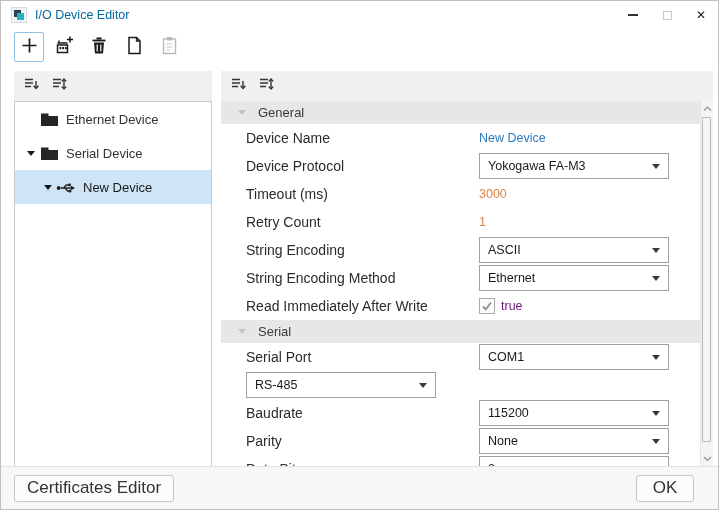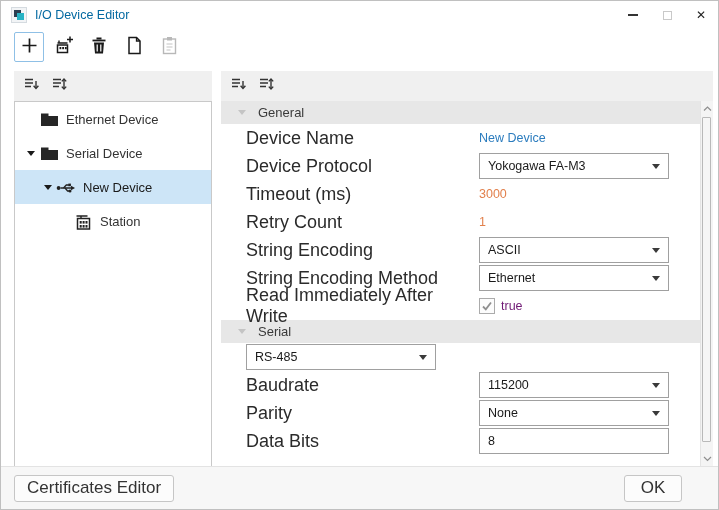--- a/index.html
+++ b/index.html
@@ -35,38 +35,38 @@
   .tree-row.selected{background:#cde5f7;color:#1a1a1a;}
   .tree-arrow{width:16px;display:flex;align-items:center;justify-content:center;flex:none;}
   .tri-down{width:0;height:0;border-left:4px solid transparent;border-right:4px solid transparent;border-top:5px solid #1a1a1a;}
   .tree-ico{width:20px;display:flex;align-items:center;justify-content:center;margin-right:7px;flex:none;}
   
   .props{position:absolute;top:100px;left:220px;width:492px;height:365px;background:#fff;overflow:hidden;}
   .prop-content{position:absolute;left:0;top:0;width:479px;}
   .sec-header{height:23px;background:#e7e7e7;display:flex;align-items:center;padding-left:17px;box-sizing:border-box;font-size:13px;color:#3a3a3a;}
   .sec-chevron{width:0;height:0;border-left:4px solid transparent;border-right:4px solid transparent;border-top:5px solid #c4c4c4;margin-right:12px;}
   .prop-row{height:28px;display:flex;align-items:center;padding-left:25px;box-sizing:border-box;}
-  .prop-label{width:233px;font-size:18px;color:#2b2b2b;flex:none;}
+  .prop-label{width:233px;font-size:14px;color:#2b2b2b;flex:none;}
   .prop-text{font-size:12.5px;}
   .c-blue{color:#2b7cbe;}
   .c-orange{color:#e2814d;}
   .c-green{color:#701a75;}
   .dropdown{width:190px;height:22px;border:1px solid #a0a0a0;background:#fff;display:flex;align-items:center;justify-content:space-between;padding:12px 8px;box-sizing:border-box;font-size:12.5px;color:#1a1a1a;}
   .dd-caret{width:0;height:0;border-left:4.5px solid transparent;border-right:4.5px solid transparent;border-top:5.5px solid #3a3a3a;}
   .checkbox{width:16px;height:16px;border:1px solid #ababab;background:#fcfcfc;display:flex;align-items:center;justify-content:center;box-sizing:border-box;margin-right:6px;}
   
   .scrollbar{position:absolute;right:0;top:0;width:13px;height:365px;background:#f4f4f4;border-left:1px solid #e4e4e4;box-sizing:border-box;}
   .sb-arrow{position:absolute;left:0;width:100%;height:15px;display:flex;align-items:center;justify-content:center;}
   .sb-up{top:0;} .sb-down{bottom:0;}
   .sb-thumb{position:absolute;left:1px;top:16px;width:9px;height:325px;background:#f6f6f6;border:1px solid #b9b9b9;border-radius:1px;box-sizing:border-box;}
   
   .footer{position:absolute;left:0;right:0;bottom:0;height:43px;background:#f7f7f7;border-top:1px solid #e3e3e3;display:flex;align-items:center;box-sizing:border-box;}
   .btn{border:1px solid #c6c6c6;border-radius:3px;background:#fcfcfc;font-size:17px;color:#333;display:flex;align-items:center;justify-content:center;font-family:"Liberation Sans",sans-serif;}
   #certificates-btn{margin-left:13px;height:25px;padding:0 12px;}
-  #ok-btn{margin-left:auto;margin-right:36px;width:56px;height:25px;}
+  #ok-btn{margin-left:auto;margin-right:24px;width:56px;height:25px;}
 </style>
 </head>
 <body>
 
 <div class="window">
 
   <div class="titlebar">
     <div class="app-icon"></div>
     <div class="title-text">I/O Device Editor</div>
     <div class="win-controls" id="window-controls">
@@ -187,36 +187,20 @@
             <path d="M4.5 7h11" stroke="#222" stroke-width="1.5"></path>
             <path d="M19 7l-4-2.2v4.4z" fill="#222"></path>
             <path d="M7.5 7l2.8-3h2.5" fill="none" stroke="#222" stroke-width="1.3"></path>
             <rect x="12.3" y="2.6" width="2.6" height="2.6" fill="#222"></rect>
             <path d="M9 7l2.6 3h1.6" fill="none" stroke="#222" stroke-width="1.3"></path>
             <circle cx="14" cy="10" r="1.5" fill="#222"></circle>
           </svg>
         </span>
         <span>New Device</span>
       </div>
-      <div class="tree-row" style="padding-left: 42px;">
-        <span class="tree-arrow"></span>
-        <span class="tree-ico">
-          <svg width="19" height="17" viewBox="0 0 19 17">
-            <path d="M2.5 3h11M7 3v2.5" stroke="#222" stroke-width="1.4" fill="none"></path>
-            <rect x="3.5" y="5.5" width="12" height="10.5" fill="none" stroke="#222" stroke-width="1.5"></rect>
-            <rect x="5.7" y="8" width="2" height="2.6" fill="#222"></rect>
-            <rect x="8.6" y="8" width="2" height="2.6" fill="#222"></rect>
-            <rect x="11.5" y="8" width="2" height="2.6" fill="#222"></rect>
-            <rect x="5.7" y="12" width="2" height="2.6" fill="#222"></rect>
-            <rect x="8.6" y="12" width="2" height="2.6" fill="#222"></rect>
-            <rect x="11.5" y="12" width="2" height="2.6" fill="#222"></rect>
-          </svg>
-        </span>
-        <span>Station</span>
-      </div>
     </div>
 
   <div class="props">
     <div class="prop-content" id="prop-content">
         <div class="sec-header">
           <span class="sec-chevron"></span>
           <span>General</span>
         </div>
         <div class="prop-row">
           <span class="prop-label">Device Name</span>
@@ -258,20 +242,27 @@
               <polyline points="2,6.5 4.8,9.3 10,2.5" fill="none" stroke="#8f8f8f" stroke-width="1.8"></polyline>
             </svg>
           </span>
           <span class="prop-text c-green">true</span>
         </div>
         <div class="sec-header">
           <span class="sec-chevron"></span>
           <span>Serial</span>
         </div>
         <div class="prop-row">
+          <span class="prop-label">Serial Port</span>
+          <div class="dropdown">
+            <span>COM1</span>
+            <span class="dd-caret"></span>
+          </div>
+        </div>
+        <div class="prop-row">
           <div class="dropdown">
             <span>RS-485</span>
             <span class="dd-caret"></span>
           </div>
         </div>
         <div class="prop-row">
           <span class="prop-label">Baudrate</span>
           <div class="dropdown">
             <span>115200</span>
             <span class="dd-caret"></span>

